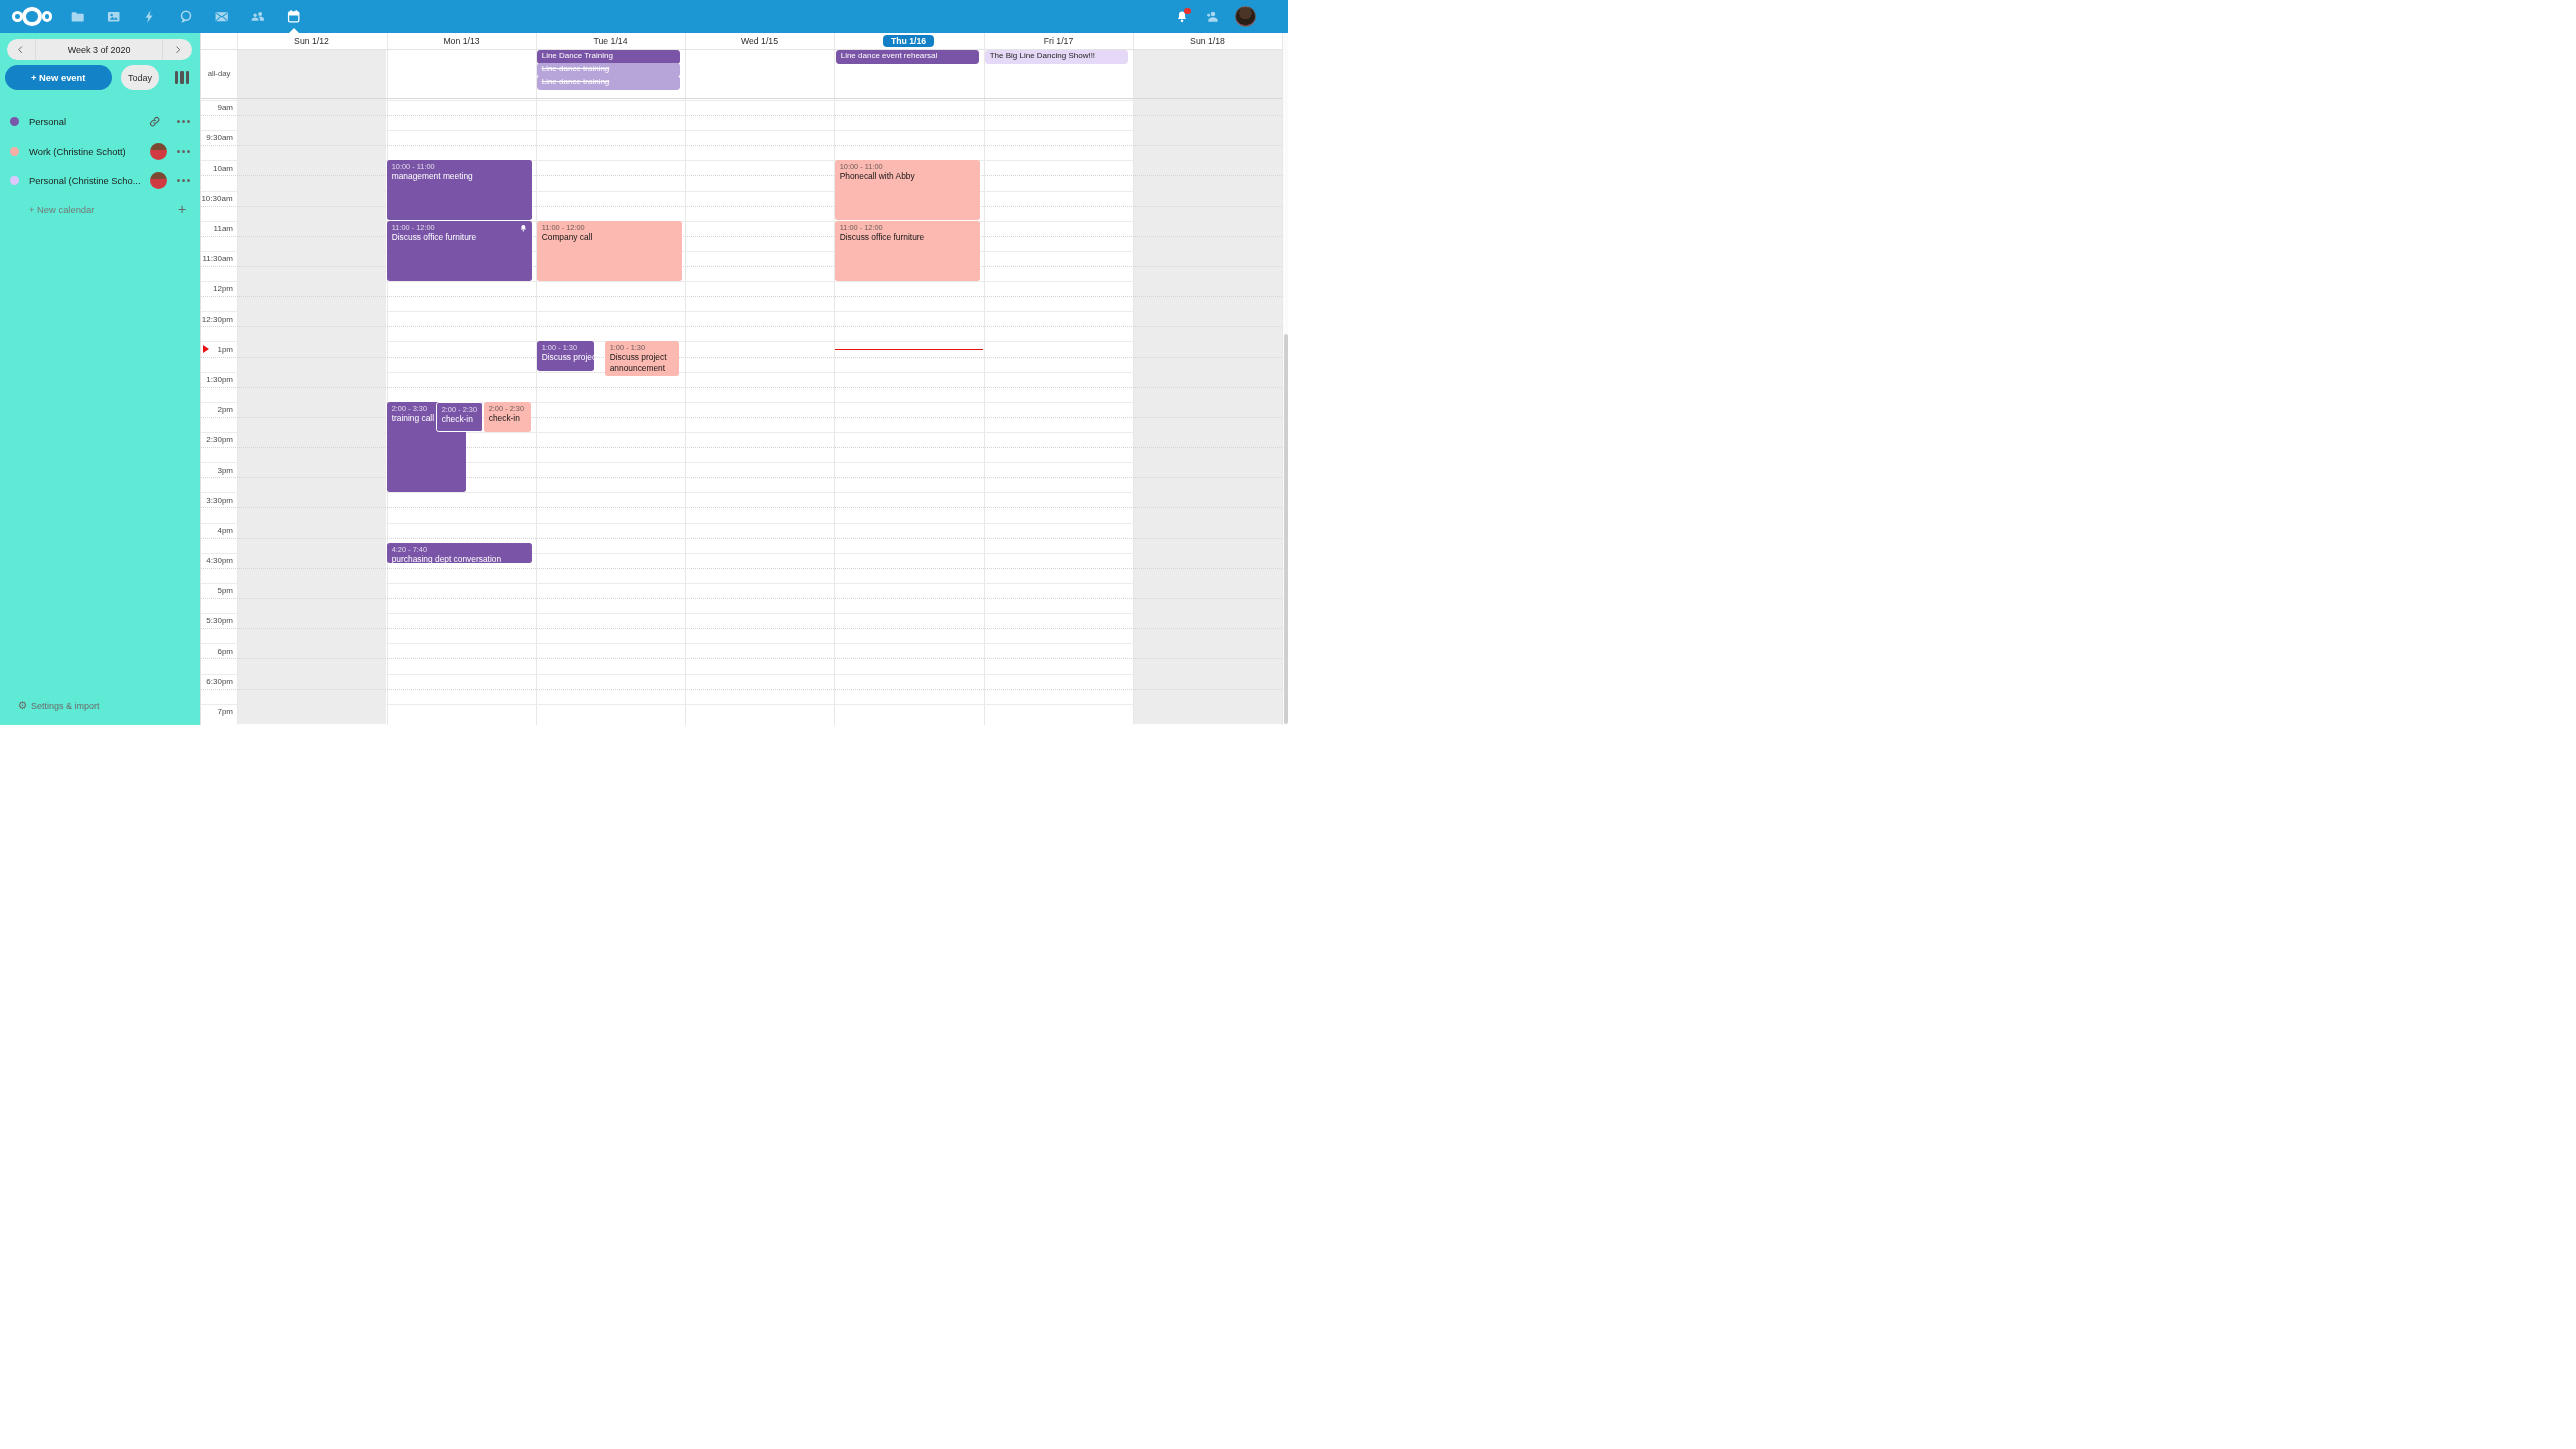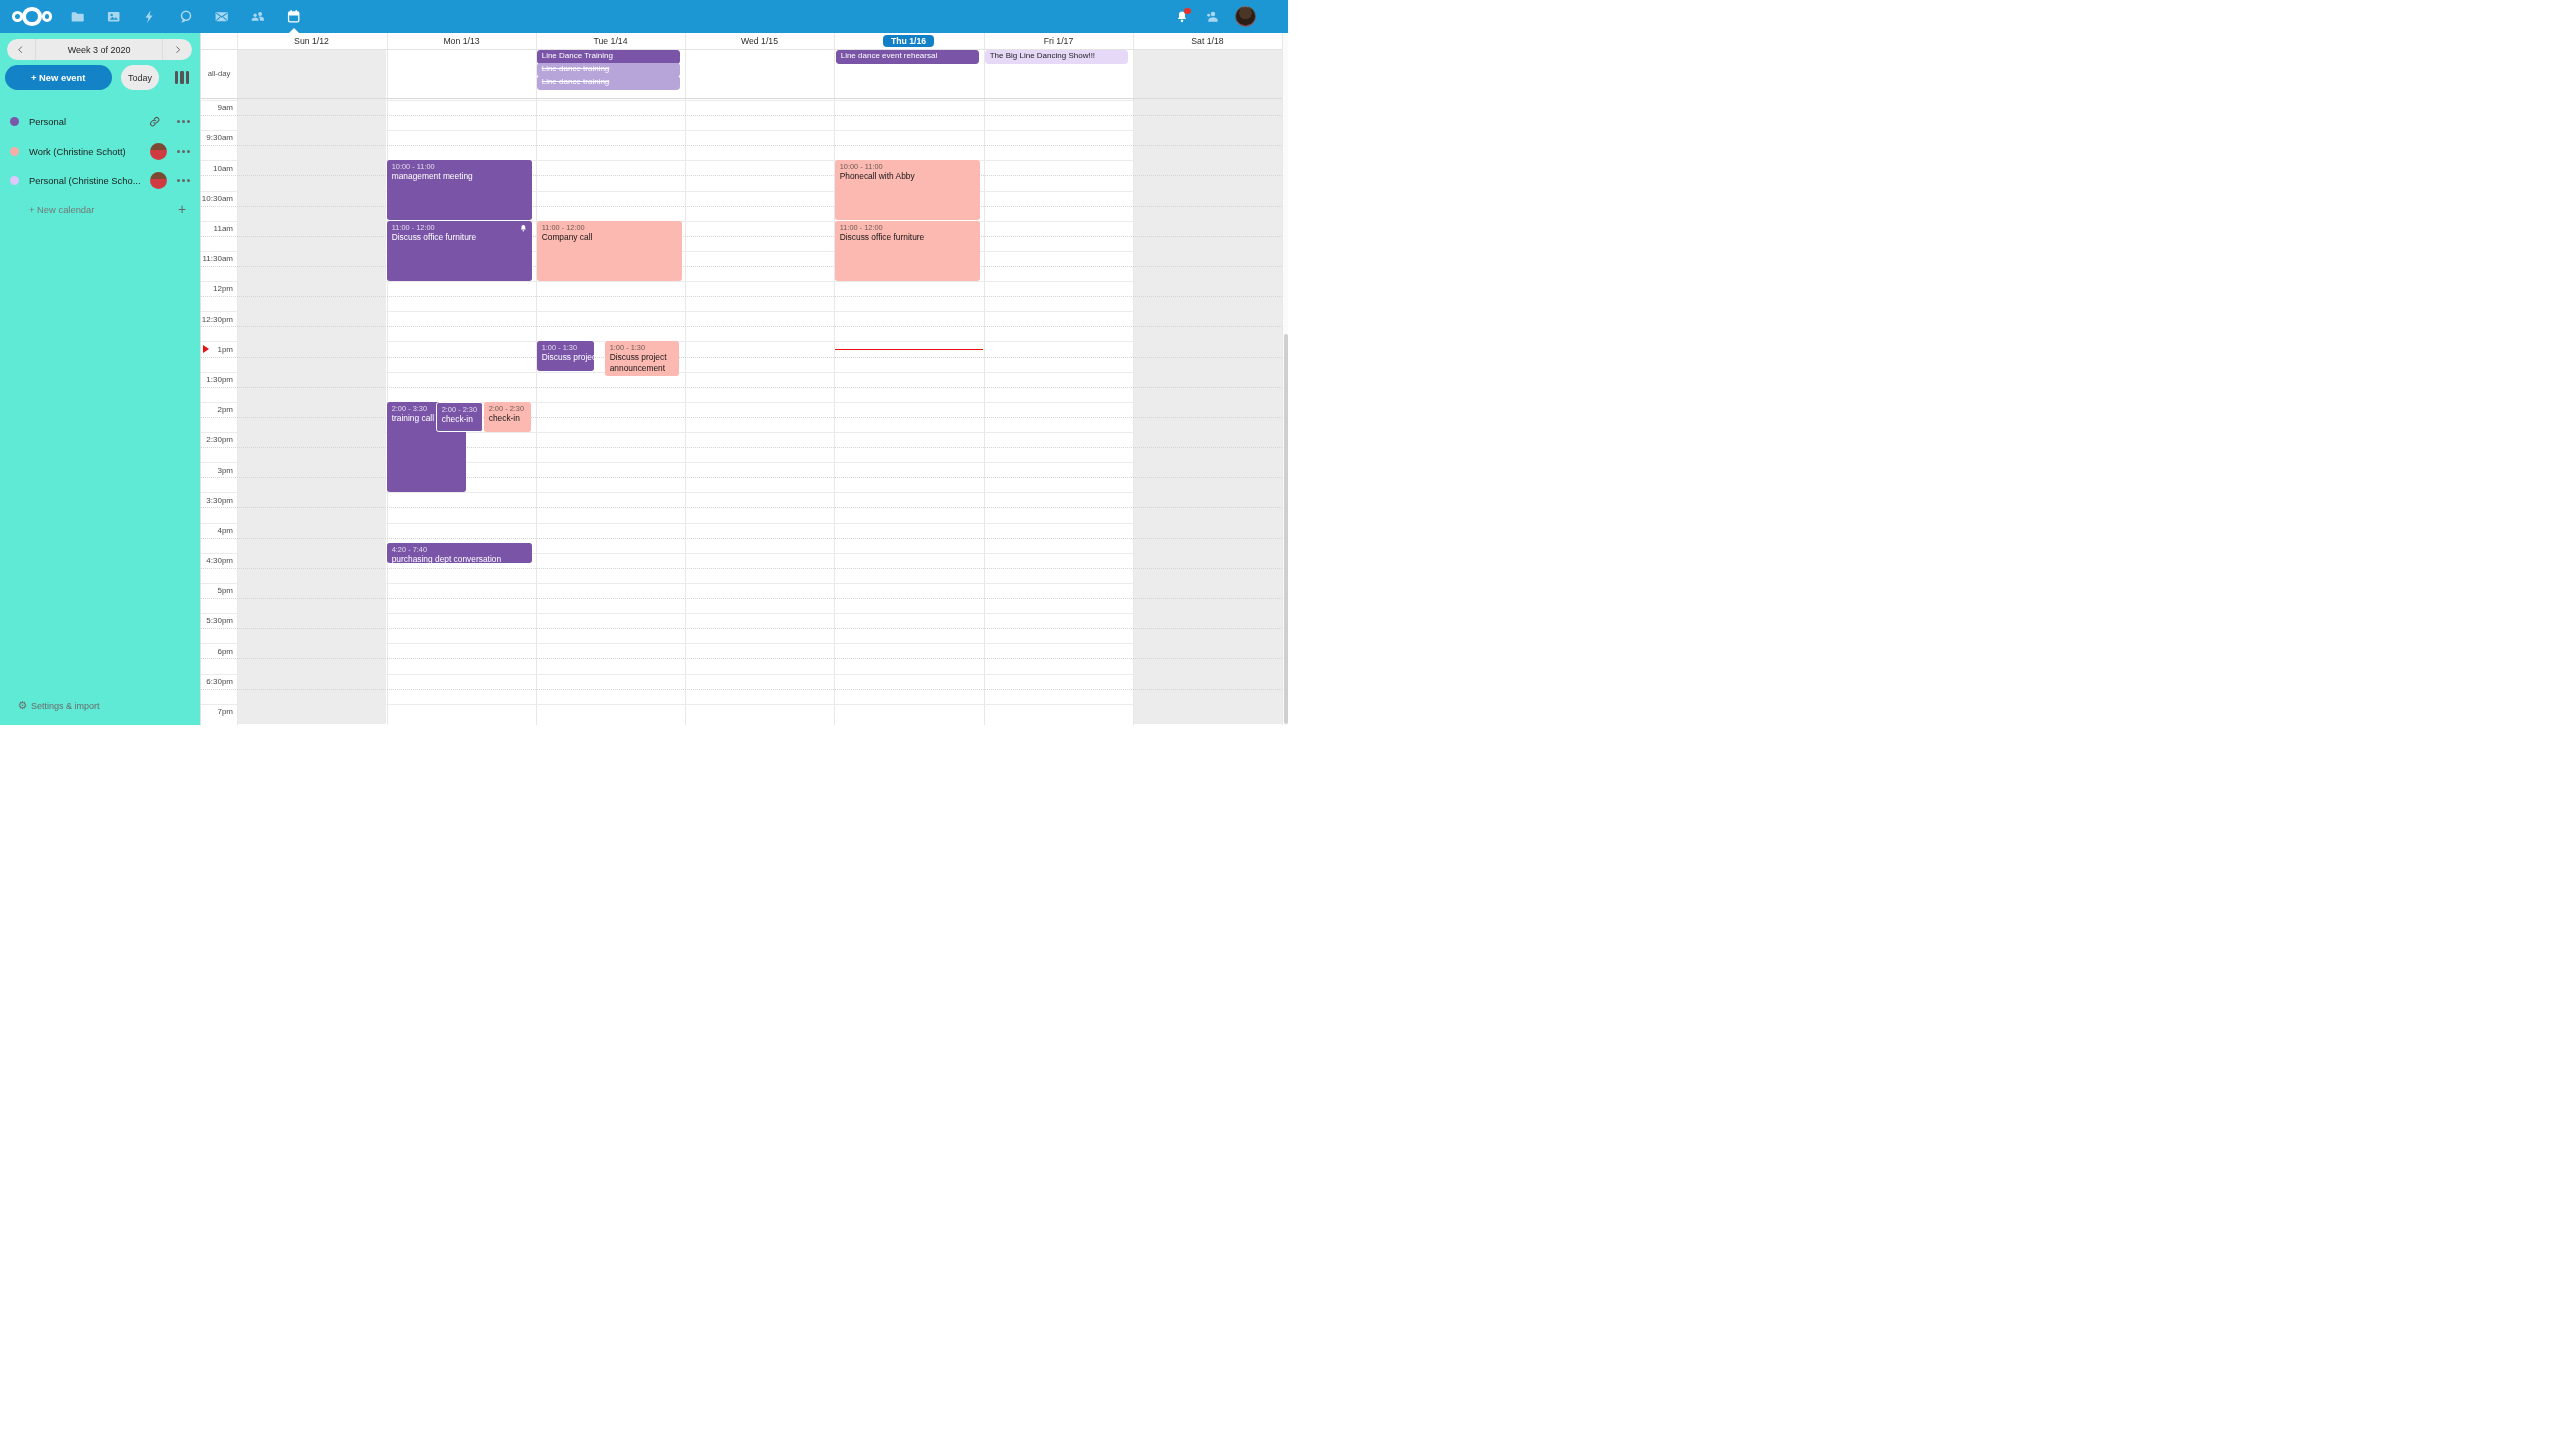--- a/index.html
+++ b/index.html
@@ -99,21 +99,21 @@
     <div style="left:201px;top:115px;width:1081px;height:0;border-top:0.7px dotted #d4d4d4;position:absolute;z-index:3;"></div>
     <div class="tlabel" style="left:201px;top:103px;position:absolute;z-index:5;">9am</div>
     <div style="left:201px;top:130px;width:1081px;height:0.7px;background:#ebebeb;position:absolute;z-index:3;"></div>
     <div style="left:201px;top:145px;width:1081px;height:0;border-top:0.7px dotted #d4d4d4;position:absolute;z-index:3;"></div>
     <div class="tlabel" style="left:201px;top:133px;position:absolute;z-index:5;">9:30am</div>
     <div style="left:201px;top:160px;width:1081px;height:0.7px;background:#ebebeb;position:absolute;z-index:3;"></div>
     <div style="left:201px;top:175px;width:1081px;height:0;border-top:0.7px dotted #d4d4d4;position:absolute;z-index:3;"></div>
     <div class="tlabel" style="left:201px;top:164px;position:absolute;z-index:5;">10am</div>
     <div style="left:201px;top:191px;width:1081px;height:0.7px;background:#ebebeb;position:absolute;z-index:3;"></div>
     <div style="left:201px;top:206px;width:1081px;height:0;border-top:0.7px dotted #d4d4d4;position:absolute;z-index:3;"></div>
-    <div class="tlabel" style="left:201px;top:194px;position:absolute;z-index:5;">10:30am</div>
+    <div class="tlabel" style="left:201px;top:194px;position:absolute;z-index:5;text-align:center;">10:30am</div>
     <div style="left:201px;top:221px;width:1081px;height:0.7px;background:#ebebeb;position:absolute;z-index:3;"></div>
     <div style="left:201px;top:236px;width:1081px;height:0;border-top:0.7px dotted #d4d4d4;position:absolute;z-index:3;"></div>
     <div class="tlabel" style="left:201px;top:224px;position:absolute;z-index:5;">11am</div>
     <div style="left:201px;top:251px;width:1081px;height:0.7px;background:#ebebeb;position:absolute;z-index:3;"></div>
     <div style="left:201px;top:266px;width:1081px;height:0;border-top:0.7px dotted #d4d4d4;position:absolute;z-index:3;"></div>
     <div class="tlabel" style="left:201px;top:254px;position:absolute;z-index:5;">11:30am</div>
     <div style="left:201px;top:281px;width:1081px;height:0.7px;background:#ebebeb;position:absolute;z-index:3;"></div>
     <div style="left:201px;top:296px;width:1081px;height:0;border-top:0.7px dotted #d4d4d4;position:absolute;z-index:3;"></div>
     <div class="tlabel" style="left:201px;top:284px;position:absolute;z-index:5;">12pm</div>
     <div style="left:201px;top:311px;width:1081px;height:0.7px;background:#ebebeb;position:absolute;z-index:3;"></div>
@@ -158,21 +158,21 @@
     <div style="left:201px;top:704px;width:1081px;height:0.7px;background:#ebebeb;position:absolute;z-index:3;"></div>
     <div class="tlabel" style="left:201px;top:707px;position:absolute;z-index:5;">7pm</div>
     <div class="hdr-cell" style="left:237px;width:149px;position:absolute;">Sun 1/12</div>
     <div class="hdr-cell" style="left:387px;width:149px;position:absolute;">Mon 1/13</div>
     <div class="hdr-cell" style="left:536px;width:149px;position:absolute;">Tue 1/14</div>
     <div class="hdr-cell" style="left:685px;width:149px;position:absolute;">Wed 1/15</div>
     <div class="hdr-cell" style="left:834px;width:149px;position:absolute;">
       <span class="hdr-pill">Thu 1/16</span>
     </div>
     <div class="hdr-cell" style="left:984px;width:149px;position:absolute;">Fri 1/17</div>
-    <div class="hdr-cell" style="left:1133px;width:149px;position:absolute;">Sat 1/18</div>
+    <div class="hdr-cell" style="left:1133px;width:149px;position:absolute;">Sun 1/18</div>
     <div class="adchip purple" style="left:537px;top:50px;width:143px;position:absolute;">Line Dance Training</div>
     <div class="adchip strike" style="left:537px;top:63px;width:143px;position:absolute;">Line dance training</div>
     <div class="adchip strike" style="left:537px;top:76px;width:143px;position:absolute;">Line dance training</div>
     <div class="adchip purple" style="left:836px;top:50px;width:143px;position:absolute;">Line dance event rehearsal</div>
     <div class="adchip pale" style="left:985px;top:50px;width:143px;position:absolute;">The Big Line Dancing Show!!!</div>
     <div class="ev purple" style="left:387px;top:160px;width:145px;height:60px;position:absolute;">
       <div class="ev-time">10:00 - 11:00</div>
       <div class="ev-title">management meeting</div>
     </div>
     <div class="ev purple" style="left:387px;top:221px;width:145px;height:60px;position:absolute;">

